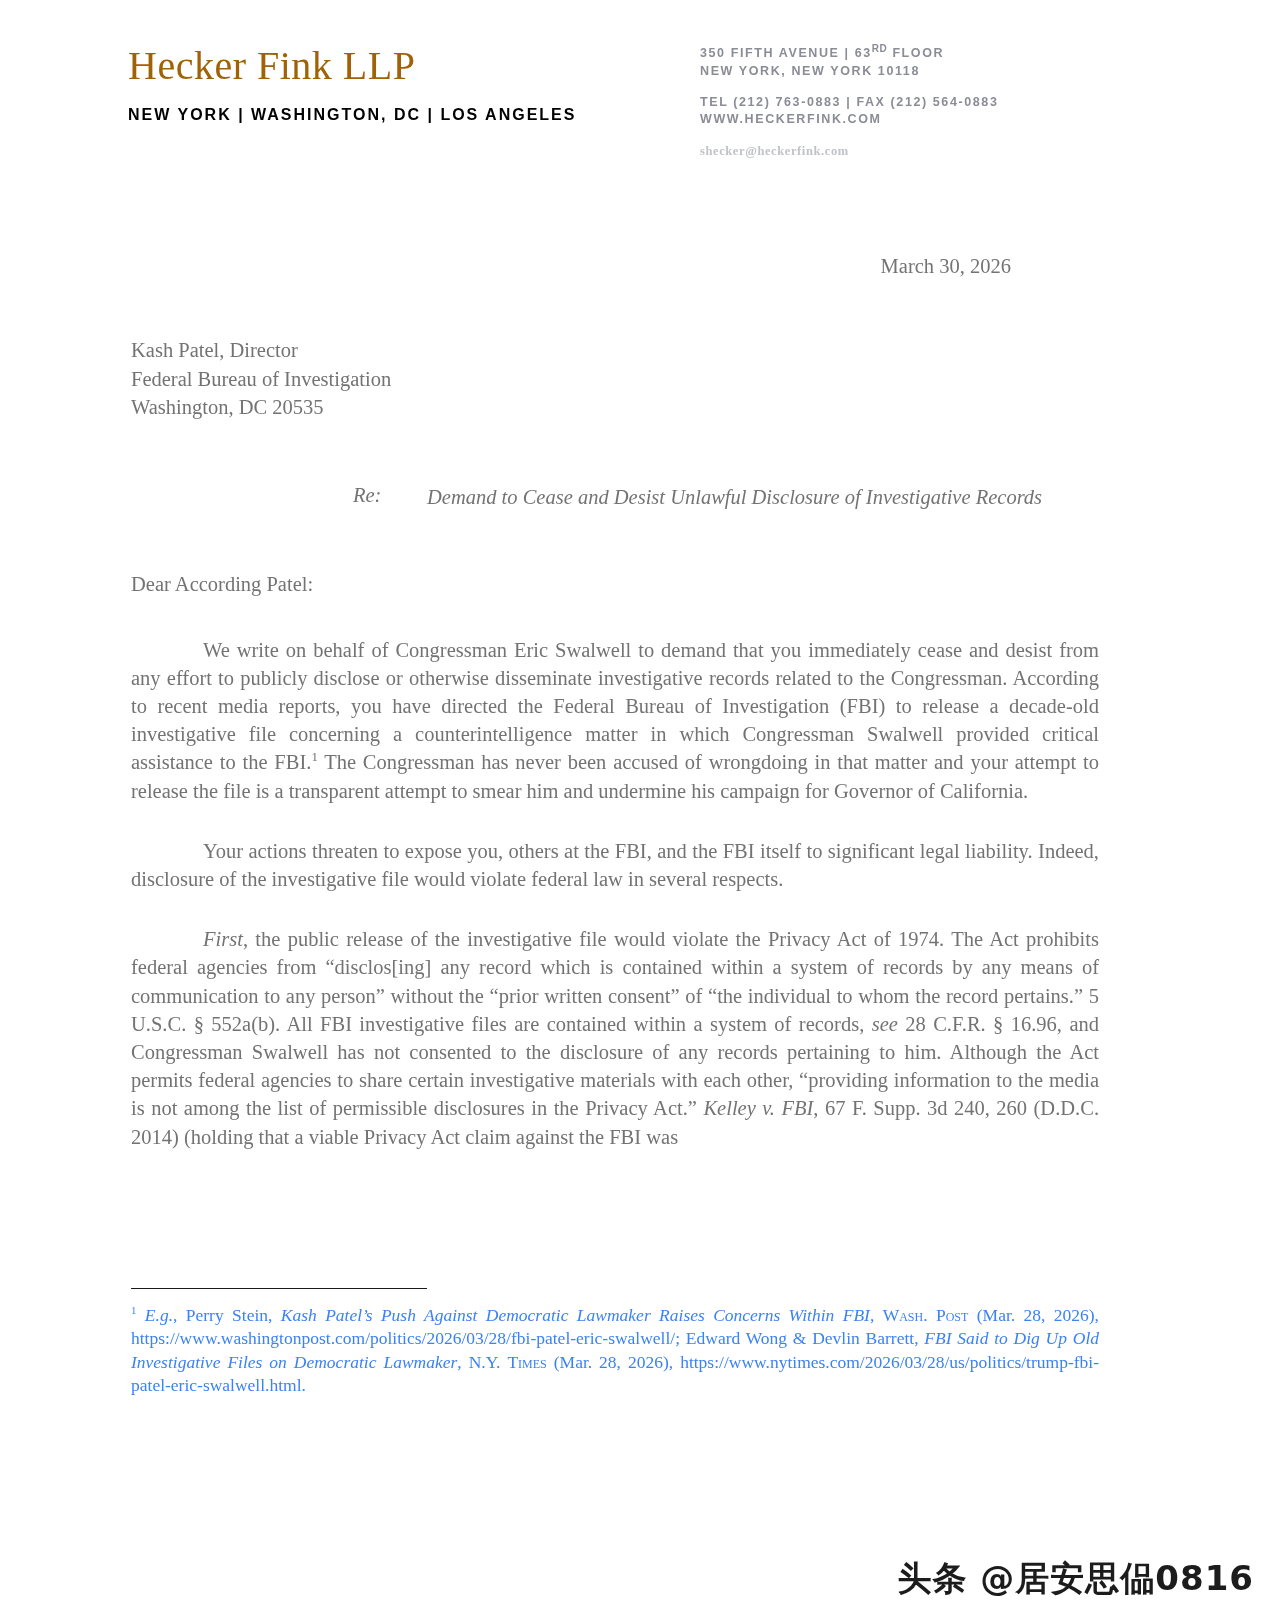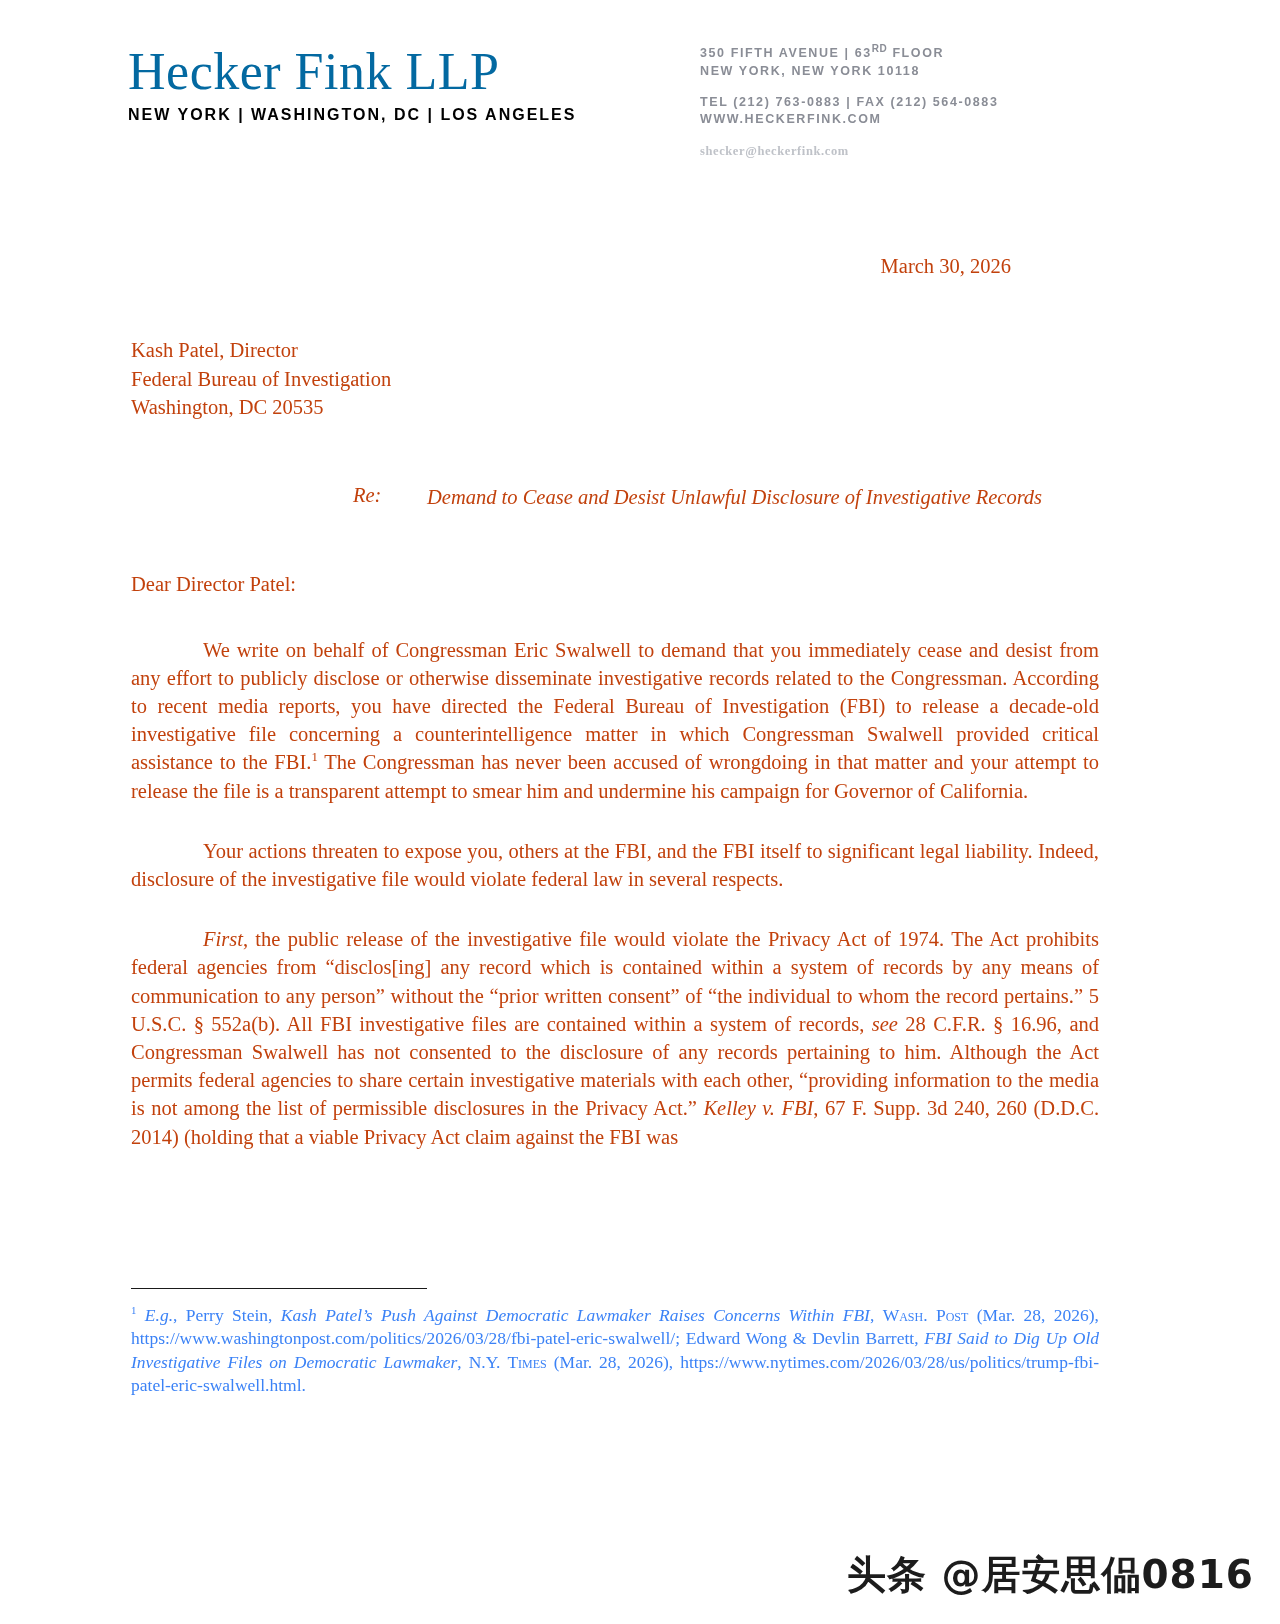--- a/index.html
+++ b/index.html
@@ -24,23 +24,23 @@
     top: 30px;
     left: 0;
     width: 1280px;
     height: 150px;
   }
   .firm-name {
     position: absolute;
     left: 128px;
     top: 12px;
     font-family: "Liberation Serif", serif;
-    font-size: 52px;
+    font-size: 40px;
     letter-spacing: 0.5px;
-    color: #0369a1;
+    color: #a16207;
     font-weight: 400;
   }
   .offices {
     position: absolute;
     left: 128px;
     top: 76px;
     font-family: "Liberation Sans", sans-serif;
     font-size: 16px;
     font-weight: 700;
     letter-spacing: 2.0px;
@@ -78,21 +78,21 @@
   }
 
   
   .letter-body {
     position: absolute;
     left: 131px;
     top: 255px;
     width: 968px;
     font-family: "Liberation Serif", serif;
     font-size: 20.5px;
-    color: #c2410c;
+    color: #737373;
   }
   .date-line {
     text-align: right;
     padding-right: 88px;
     margin: 0 0 58px 0;
     font-size: 20.5px;
   }
   .recipient {
     margin: 4px 0 62px 0;
     line-height: 1.40;
@@ -165,21 +165,21 @@
     font-variant: small-caps;
     font-size: 1.0em;
   }
 
   
   .watermark {
     position: absolute;
     right: 26px;
     bottom: 22px;
     font-family: "DejaVu Sans", sans-serif;
-    font-size: 39px;
+    font-size: 34px;
     font-weight: 700;
     color: #1c1c1c;
     letter-spacing: 1px;
     white-space: nowrap;
   }
 </style>
 </head>
 <body>
 
 <div class="page">
@@ -209,21 +209,21 @@
       <div>Kash Patel, Director</div>
       <div>Federal Bureau of Investigation</div>
       <div>Washington, DC 20535</div>
     </div>
 
     <div class="re-block">
       <div class="re-label">Re:</div>
       <div class="re-text">Demand to Cease and Desist Unlawful Disclosure of Investigative Records</div>
     </div>
 
-    <div class="salutation">Dear Director Patel:</div>
+    <div class="salutation">Dear According Patel:</div>
 
     <p class="para"><span>We write on behalf of Congressman Eric Swalwell to demand that you immediately cease and desist from any effort to publicly disclose or otherwise disseminate investigative records related to the Congressman. According to recent media reports, you have directed the Federal Bureau of Investigation (FBI) to release a decade-old investigative file concerning a counterintelligence matter in which Congressman Swalwell provided critical assistance to the FBI.</span><sup class="fn">1</sup><span> The Congressman has never been accused of wrongdoing in that matter and your attempt to release the file is a transparent attempt to smear him and undermine his campaign for Governor of California.</span></p>
 
     <p class="para">Your actions threaten to expose you, others at the FBI, and the FBI itself to significant legal liability. Indeed, disclosure of the investigative file would violate federal law in several respects.</p>
 
     <p class="para"><span class="ital">First</span><span>, the public release of the investigative file would violate the Privacy Act of 1974. The Act prohibits federal agencies from “disclos[ing] any record which is contained within a system of records by any means of communication to any person” without the “prior written consent” of “the individual to whom the record pertains.” 5 U.S.C. § 552a(b). All FBI investigative files are contained within a system of records, </span><span class="ital">see</span><span> 28 C.F.R. § 16.96, and Congressman Swalwell has not consented to the disclosure of any records pertaining to him. Although the Act permits federal agencies to share certain investigative materials with each other, “providing information to the media is not among the list of permissible disclosures in the Privacy Act.” </span><span class="ital">Kelley v. FBI</span><span>, 67 F. Supp. 3d 240, 260 (D.D.C. 2014) (holding that a viable Privacy Act claim against the FBI was</span></p>
 
   </div>
 
   <div class="footnote-area">

